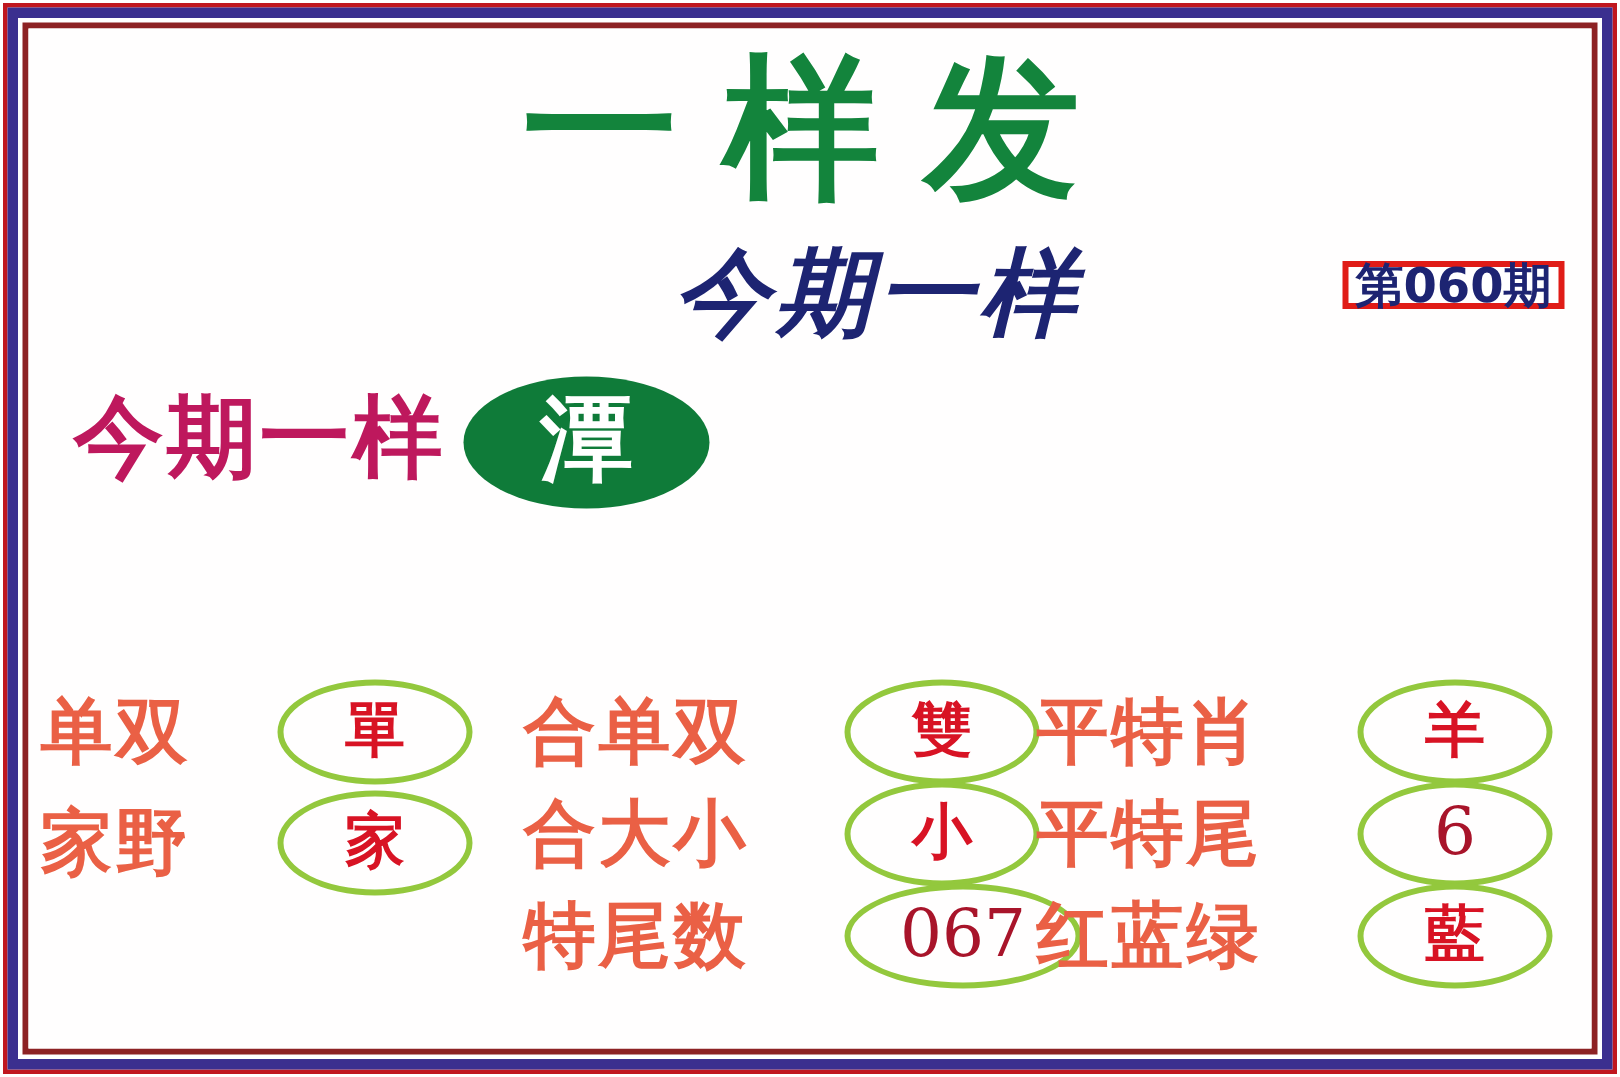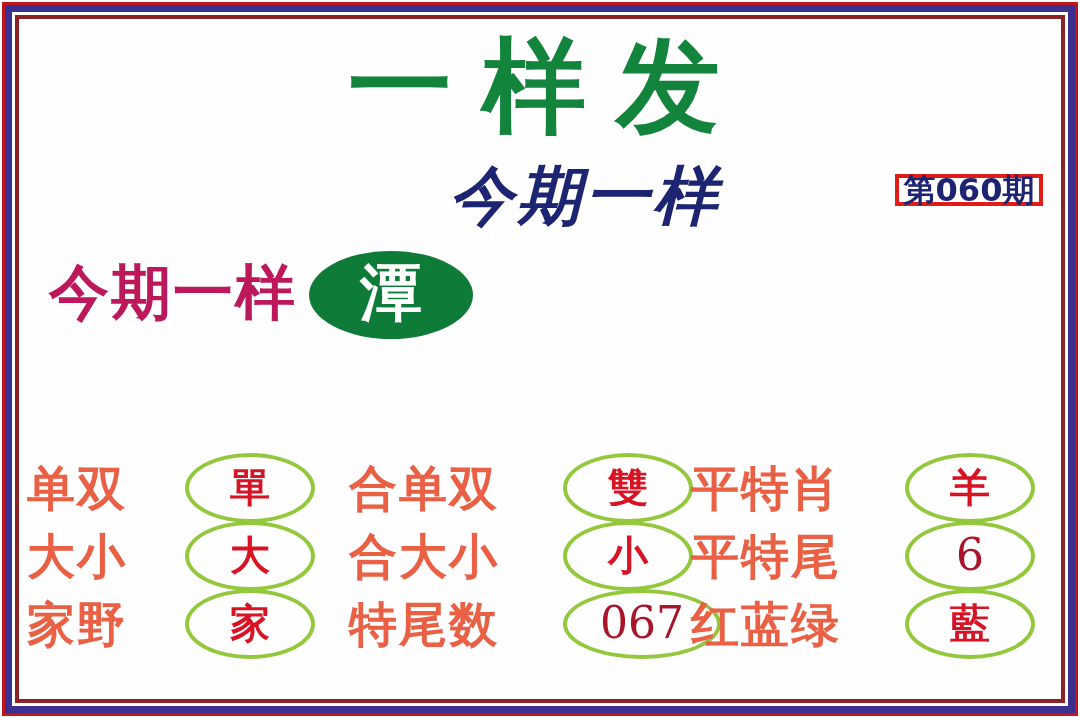--- a/index.html
+++ b/index.html
@@ -252,26 +252,20 @@
 
     <div class="grid">
 
       <div class="col col-0">
         <div class="row row-0">
           <span class="row-label label-w2">单双</span>
           <span class="oval">
             <span class="oval-val">單</span>
           </span>
         </div>
-        <div class="row row-1">
-          <span class="row-label label-w2">大小</span>
-          <span class="oval">
-            <span class="oval-val">大</span>
-          </span>
-        </div>
         <div class="row row-2">
           <span class="row-label label-w2">家野</span>
           <span class="oval">
             <span class="oval-val">家</span>
           </span>
         </div>
       </div>
 
       <div class="col col-1">
         <div class="row row-0">

